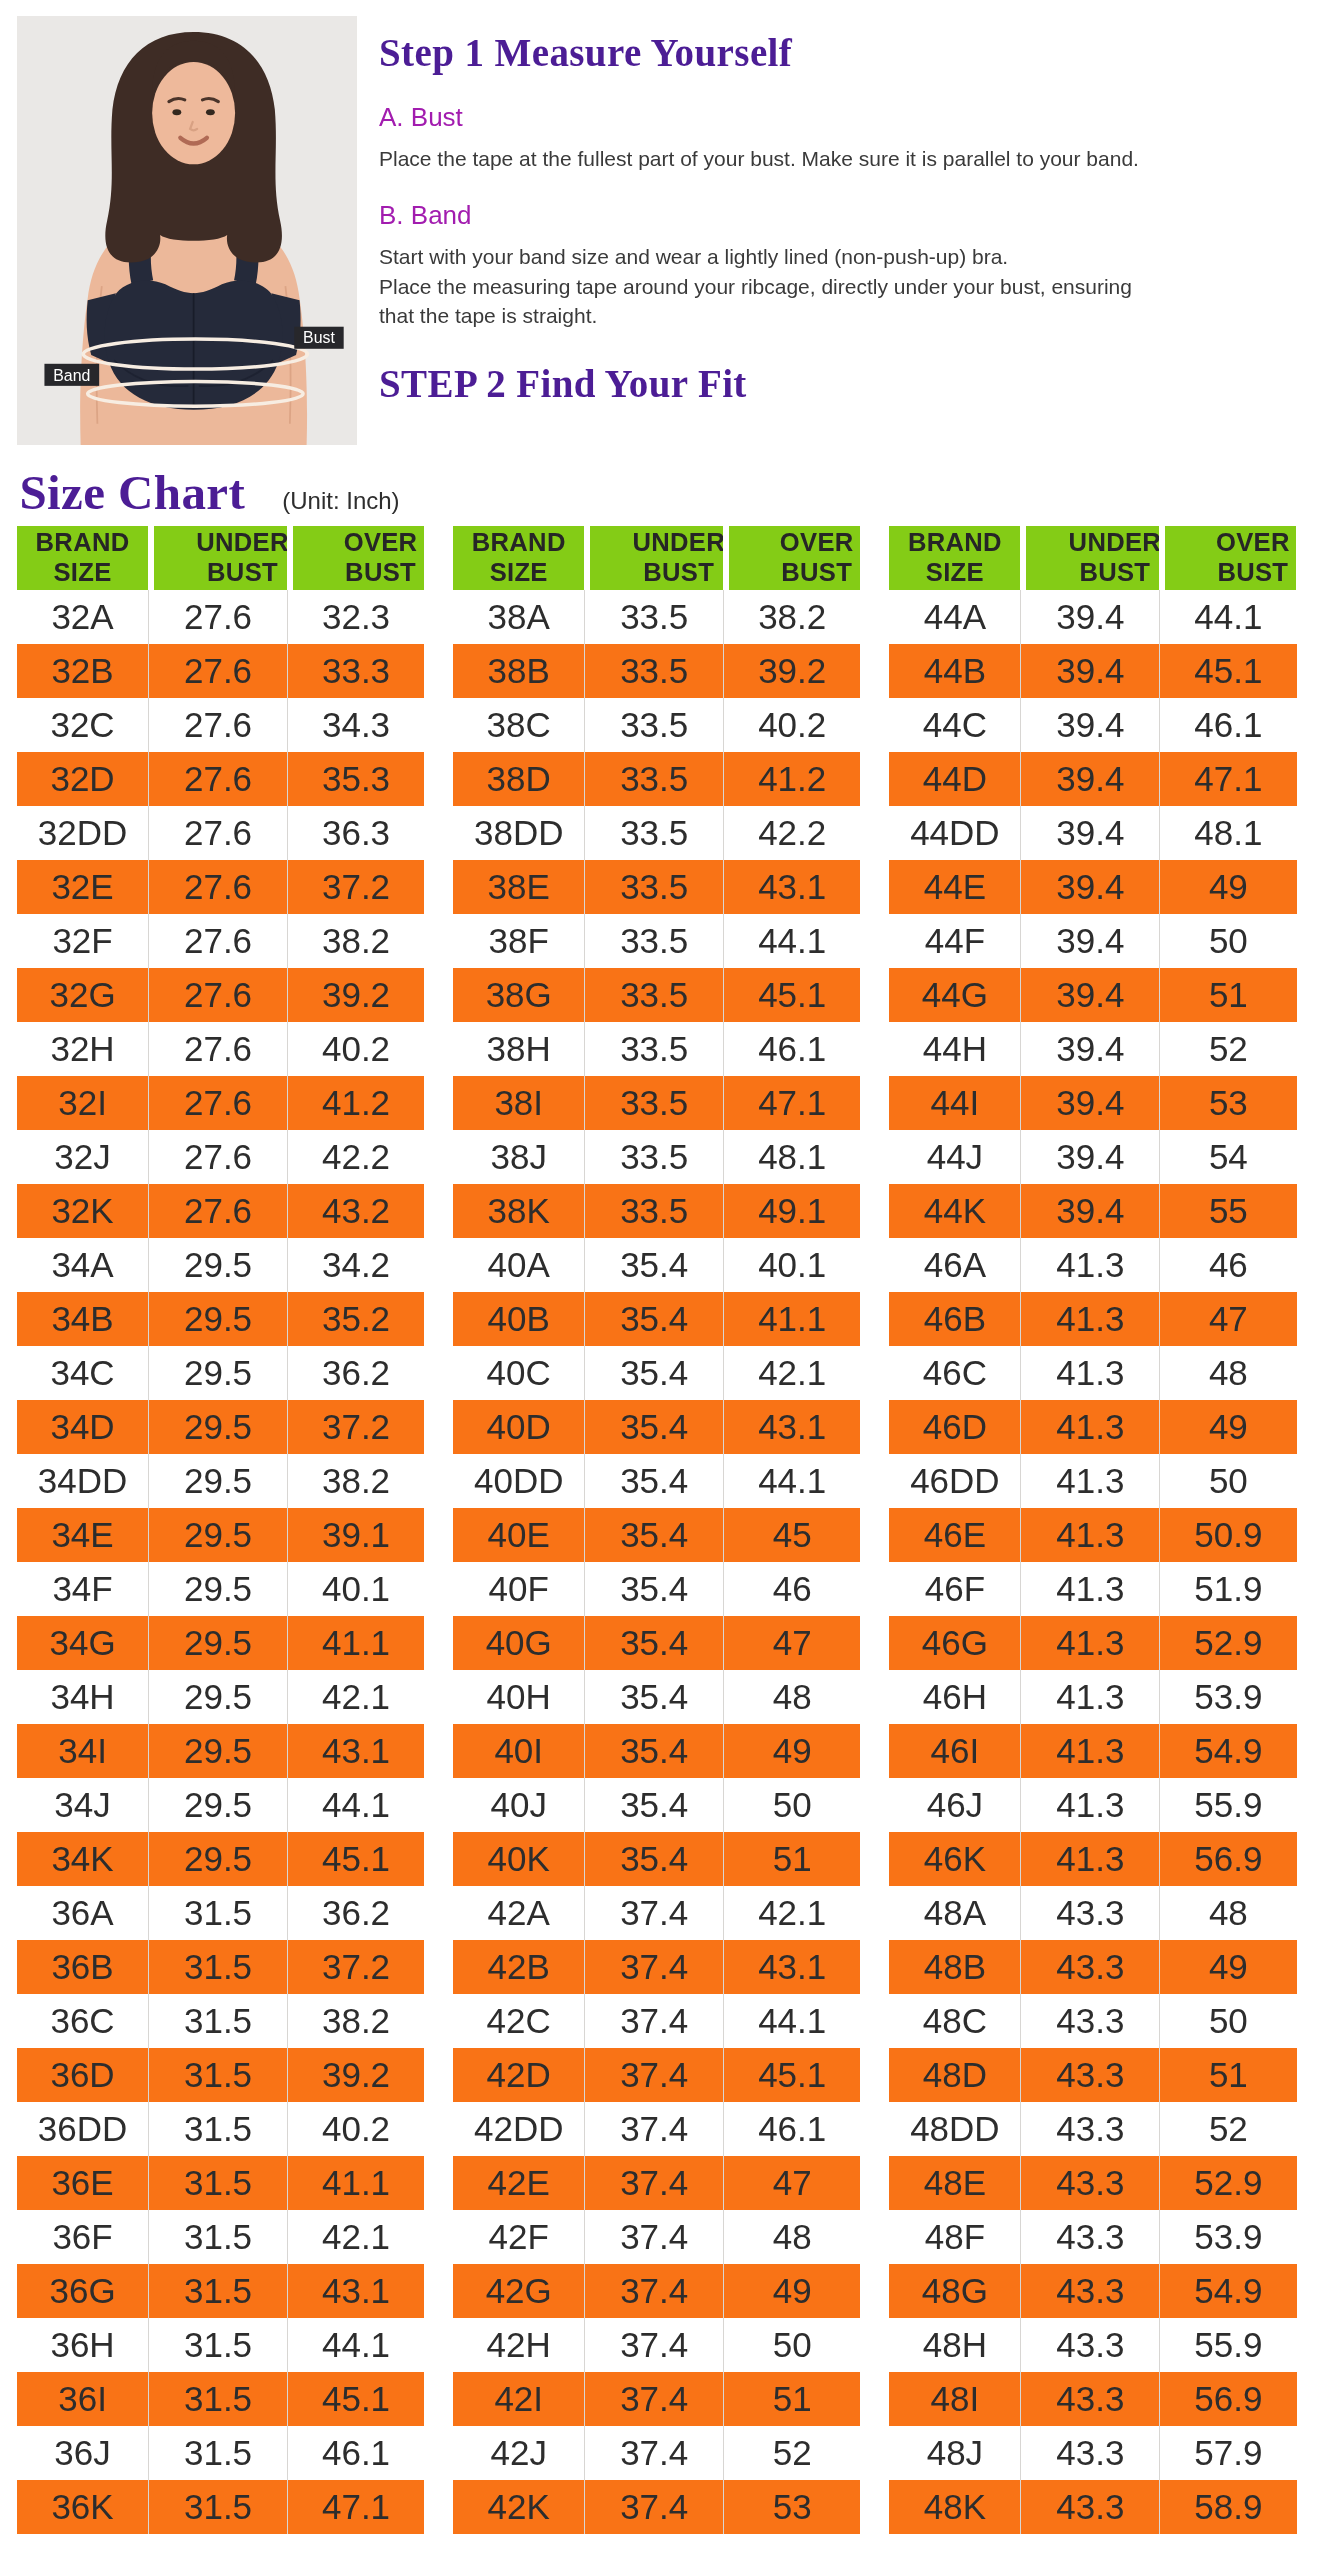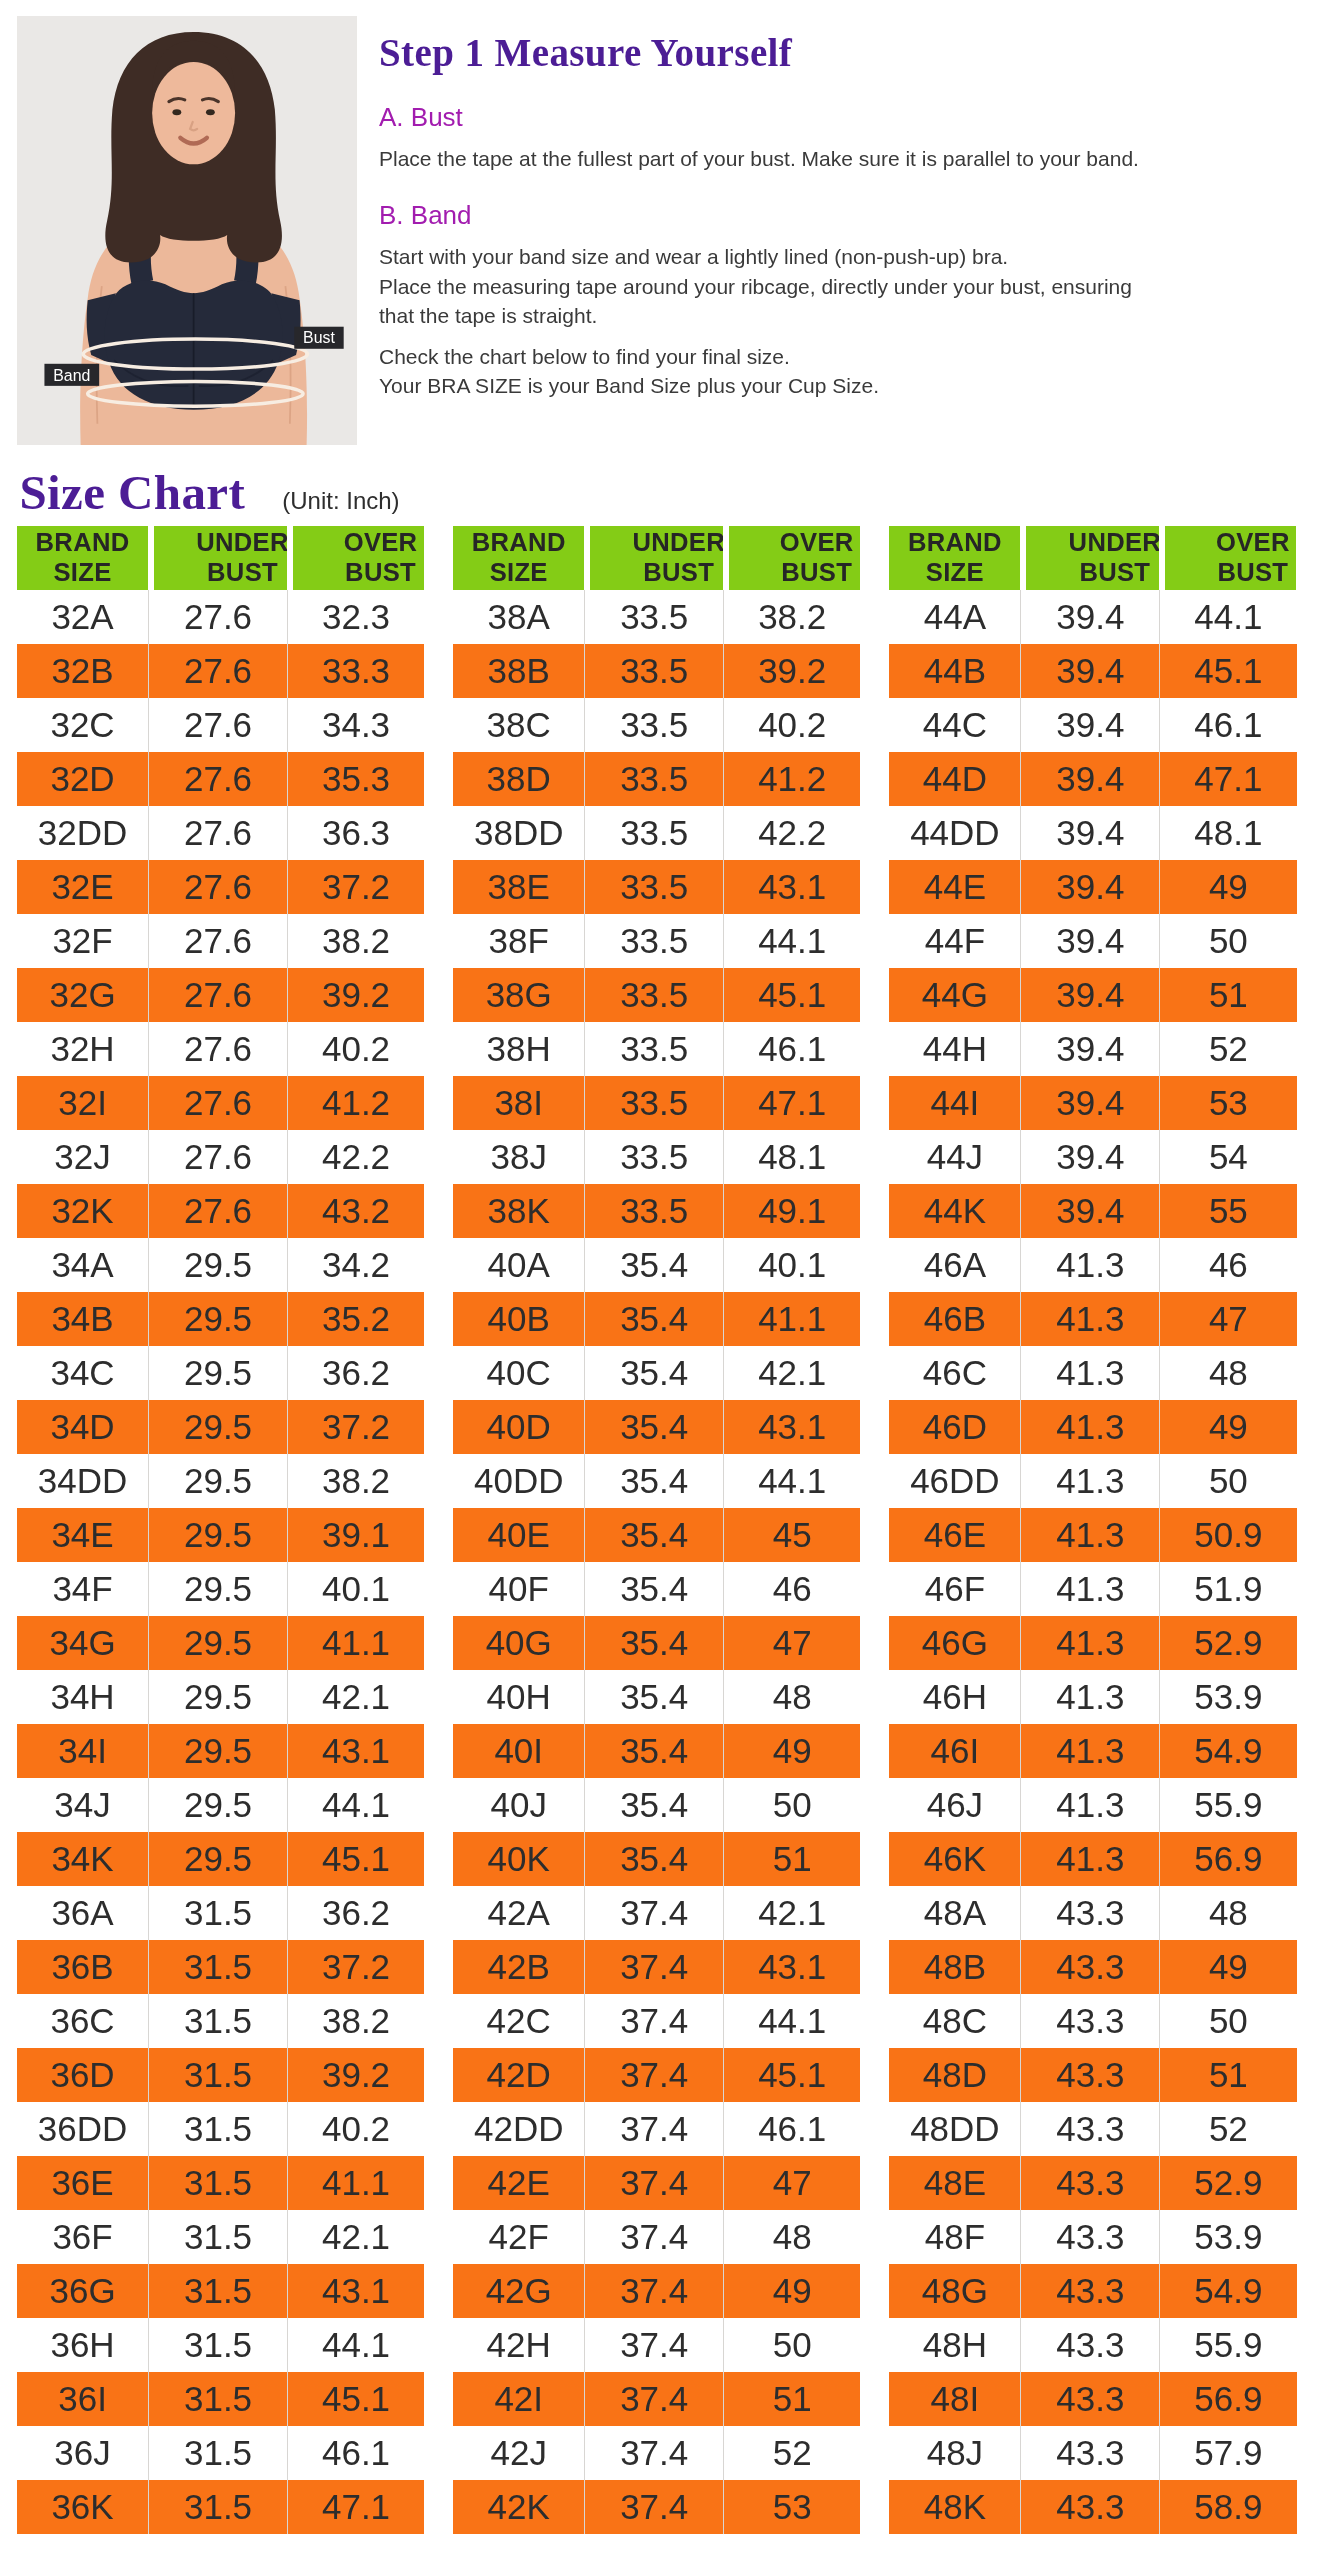--- a/index.html
+++ b/index.html
@@ -93,22 +93,21 @@
     </div>
 
     <div class="instructions">
       <h1 class="h-serif step1-title">Step 1 Measure Yourself</h1>
       <p class="sub-head">A. Bust</p>
       <p class="body-text">Place the tape at the fullest part of your bust. Make sure it is parallel to your band.</p>
       <p class="sub-head">B. Band</p>
       <p class="body-text">Start with your band size and wear a lightly lined (non-push-up) bra.
 Place the measuring tape around your ribcage, directly under your bust, ensuring
 that the tape is straight.</p>
-      <p class="body-text">Check the chart below to find your final size.
-Your BRA SIZE is your Band Size plus your Cup Size.</p>
+      <h2 class="h-serif step2-title">STEP 2 Find Your Fit</h2>
     </div>
   </section>
 
   <section>
     <div class="chart-head">
       <h2 class="h-serif chart-title">Size Chart</h2>
       <span class="unit-note">(Unit: Inch)</span>
     </div>
 
     <div class="tables">

